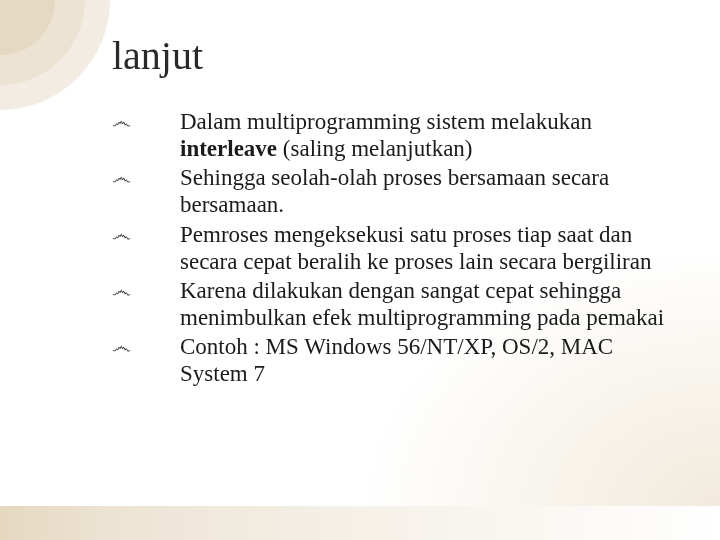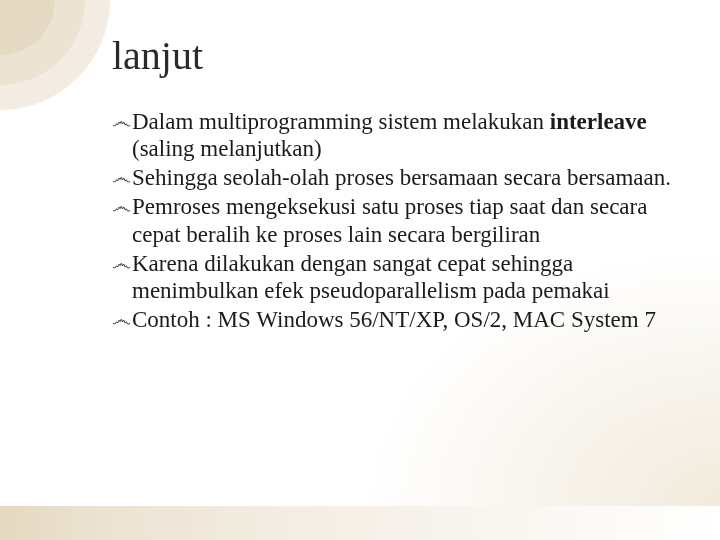--- a/index.html
+++ b/index.html
@@ -95,20 +95,21 @@
   }
   .bullet {
     flex: 0 0 auto;
     width: 20px;
     font-size: 20px;
     line-height: 1.3;
     color: #3a3a3a;
   }
   .txt {
     flex: 1 1 auto;
+    margin-left: 48px;
   }
   .bold { font-weight: bold; }
 </style>
 </head>
 <body>
 
 <div class="slide">
 
   <div class="corner-deco">
     <div class="quarter q-outer"></div>
@@ -140,21 +141,21 @@
     <div class="item">
       <span class="bullet">෴</span>
       <span class="txt">
         <span>Pemroses mengeksekusi satu proses tiap saat dan secara cepat beralih ke proses lain secara bergiliran</span><span class="bold"></span><span></span>
       </span>
     </div>
 
     <div class="item">
       <span class="bullet">෴</span>
       <span class="txt">
-        <span>Karena dilakukan dengan sangat cepat sehingga menimbulkan efek pseudoparallelism pada pemakai</span><span class="bold"></span><span></span>
+        <span>Karena dilakukan dengan sangat cepat sehingga menimbulkan efek multiprogramming pada pemakai</span><span class="bold"></span><span></span>
       </span>
     </div>
 
     <div class="item">
       <span class="bullet">෴</span>
       <span class="txt">
         <span>Contoh : MS Windows 56/NT/XP, OS/2, MAC System 7</span><span class="bold"></span><span></span>
       </span>
     </div>
 

